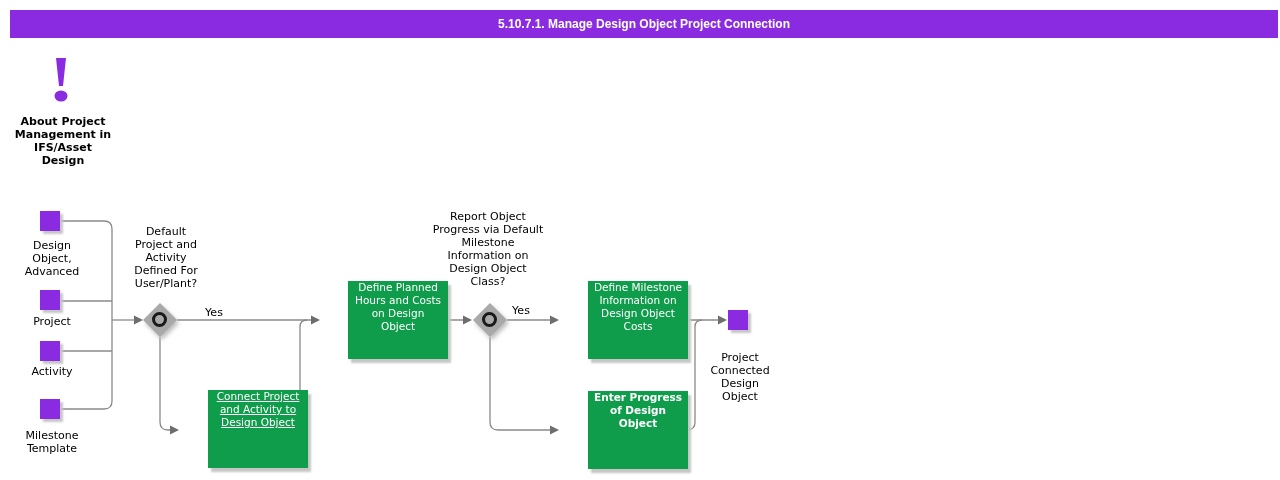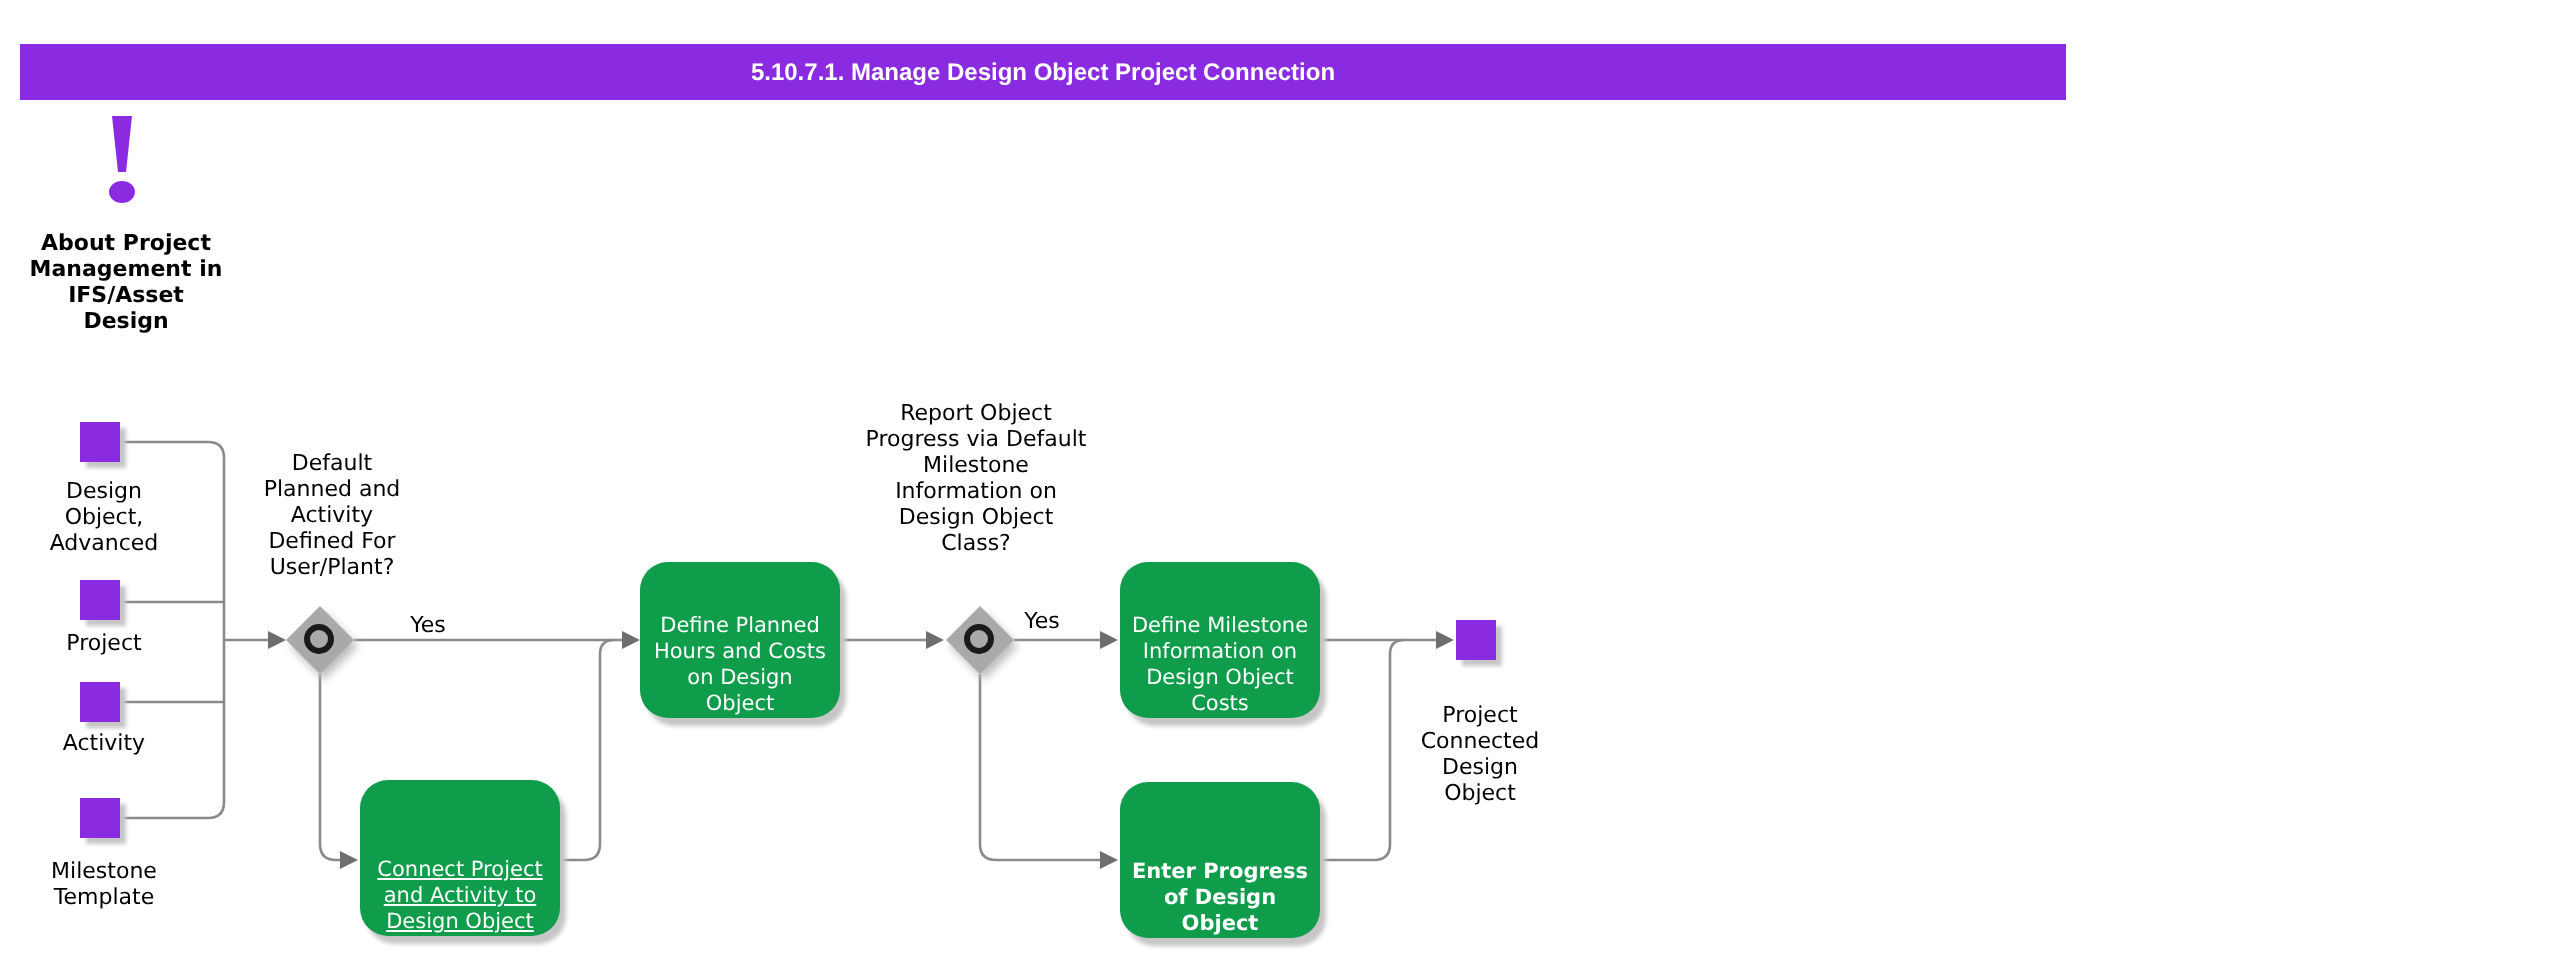--- a/index.html
+++ b/index.html
@@ -2,41 +2,41 @@
 <html style="--purple: #8A2BE2; --green: #0F9C4B; --line: #8a8a8a; --arrow: #6e6e6e; --diamond: #a9a9a9;"><head>
 <meta charset="utf-8">
 <style>
   html,body { margin:0; padding:0; background:#ffffff; }
   .canvas {
     position:relative; width:1280px; height:480px; overflow:hidden;
     font-family:"DejaVu Sans","Liberation Sans",sans-serif;
     font-size:11px; color:#000;
   }
   .titlebar {
-    position:absolute; left:10px; top:10px; width:1023px; height:28px;
+    position:absolute; left:10px; top:10px; width:1268px; height:28px;
     background:var(--purple); color:#fff;
     display:flex; align-items:center; justify-content:center;
-    font-family:"Liberation Sans",sans-serif; font-size:12px; font-weight:bold;margin-top:12px;
+    font-family:"Liberation Sans",sans-serif; font-size:12px; font-weight:bold;
   }
   .wires { position:absolute; left:0; top:0; }
   .wires path { stroke:var(--line); stroke-width:1.3; fill:none; }
   .wires polygon { fill:var(--arrow); }
   .lbl {
     position:absolute; text-align:center; white-space:pre-line;
     line-height:13px;
   }
   .obj {
     position:absolute; width:20px; height:20px;
     background:var(--purple); box-shadow:3px 3px 2px #c6c6c6;
   }
   .task {
     position:absolute; width:100px; height:78px;
-    background:var(--green); color:#fff; border-radius:14px;
-    display:flex; align-items:flex-end; justify-content:center;
-    box-shadow:3px 4px 2px #c6c6c6; cursor:pointer;
+    background:var(--green); color:#fff; border-radius:0;
+    display:flex; align-items:flex-start; justify-content:center;
+    box-shadow:3px 4px 2px #c6c6c6; cursor:pointer;margin-left:28px;
   }
   .task span { text-align:center; white-space:pre-line; line-height:13px; font-size:10.5px; }
   .gw-wrap { position:absolute; width:34px; height:34px; filter:drop-shadow(2px 3px 2px #bdbdbd); }
   .gw-diamond {
     position:absolute; left:5px; top:5px; width:24px; height:24px;
     background:var(--diamond); transform:rotate(45deg);
   }
   .gw-circle {
     position:absolute; left:9px; top:9px; width:9px; height:9px;
     border:3.5px solid #1a1a1a; border-radius:50%;
@@ -93,21 +93,21 @@
   <div class="lbl" style="left:7px; top:315px; width:90px;">Project</div>
 
   <div class="obj" style="left:40px; top:341px;"></div>
   <div class="lbl" style="left:7px; top:365px; width:90px;">Activity</div>
 
   <div class="obj" style="left:40px; top:399px;"></div>
   <div class="lbl" style="left:7px; top:429px; width:90px;">Milestone
 Template</div>
 
   <div class="lbl" style="left:106px; top:225px; width:120px;">Default
-Planned and
+Project and
 Activity
 Defined For
 User/Plant?</div>
   <div class="gw-wrap" style="left:143px; top:303px;">
     <div class="gw-diamond"></div>
     <div class="gw-circle"></div>
   </div>
   <div class="lbl" style="left:199px; top:306px; width:30px;">Yes</div>
 
   <div class="task" style="left:320px; top:281px;">
@@ -116,21 +116,21 @@
 on Design
 Object</span>
   </div>
 
   <div class="task" style="left:180px; top:390px;text-decoration:underline;">
     <span>Connect Project
 and Activity to
 Design Object</span>
   </div>
 
-  <div class="lbl" style="left:418px; top:200px; width:140px;">Report Object
+  <div class="lbl" style="left:418px; top:210px; width:140px;">Report Object
 Progress via Default
 Milestone
 Information on
 Design Object
 Class?</div>
   <div class="gw-wrap" style="left:473px; top:303px;">
     <div class="gw-diamond"></div>
     <div class="gw-circle"></div>
   </div>
   <div class="lbl" style="left:506px; top:304px; width:30px;">Yes</div>

